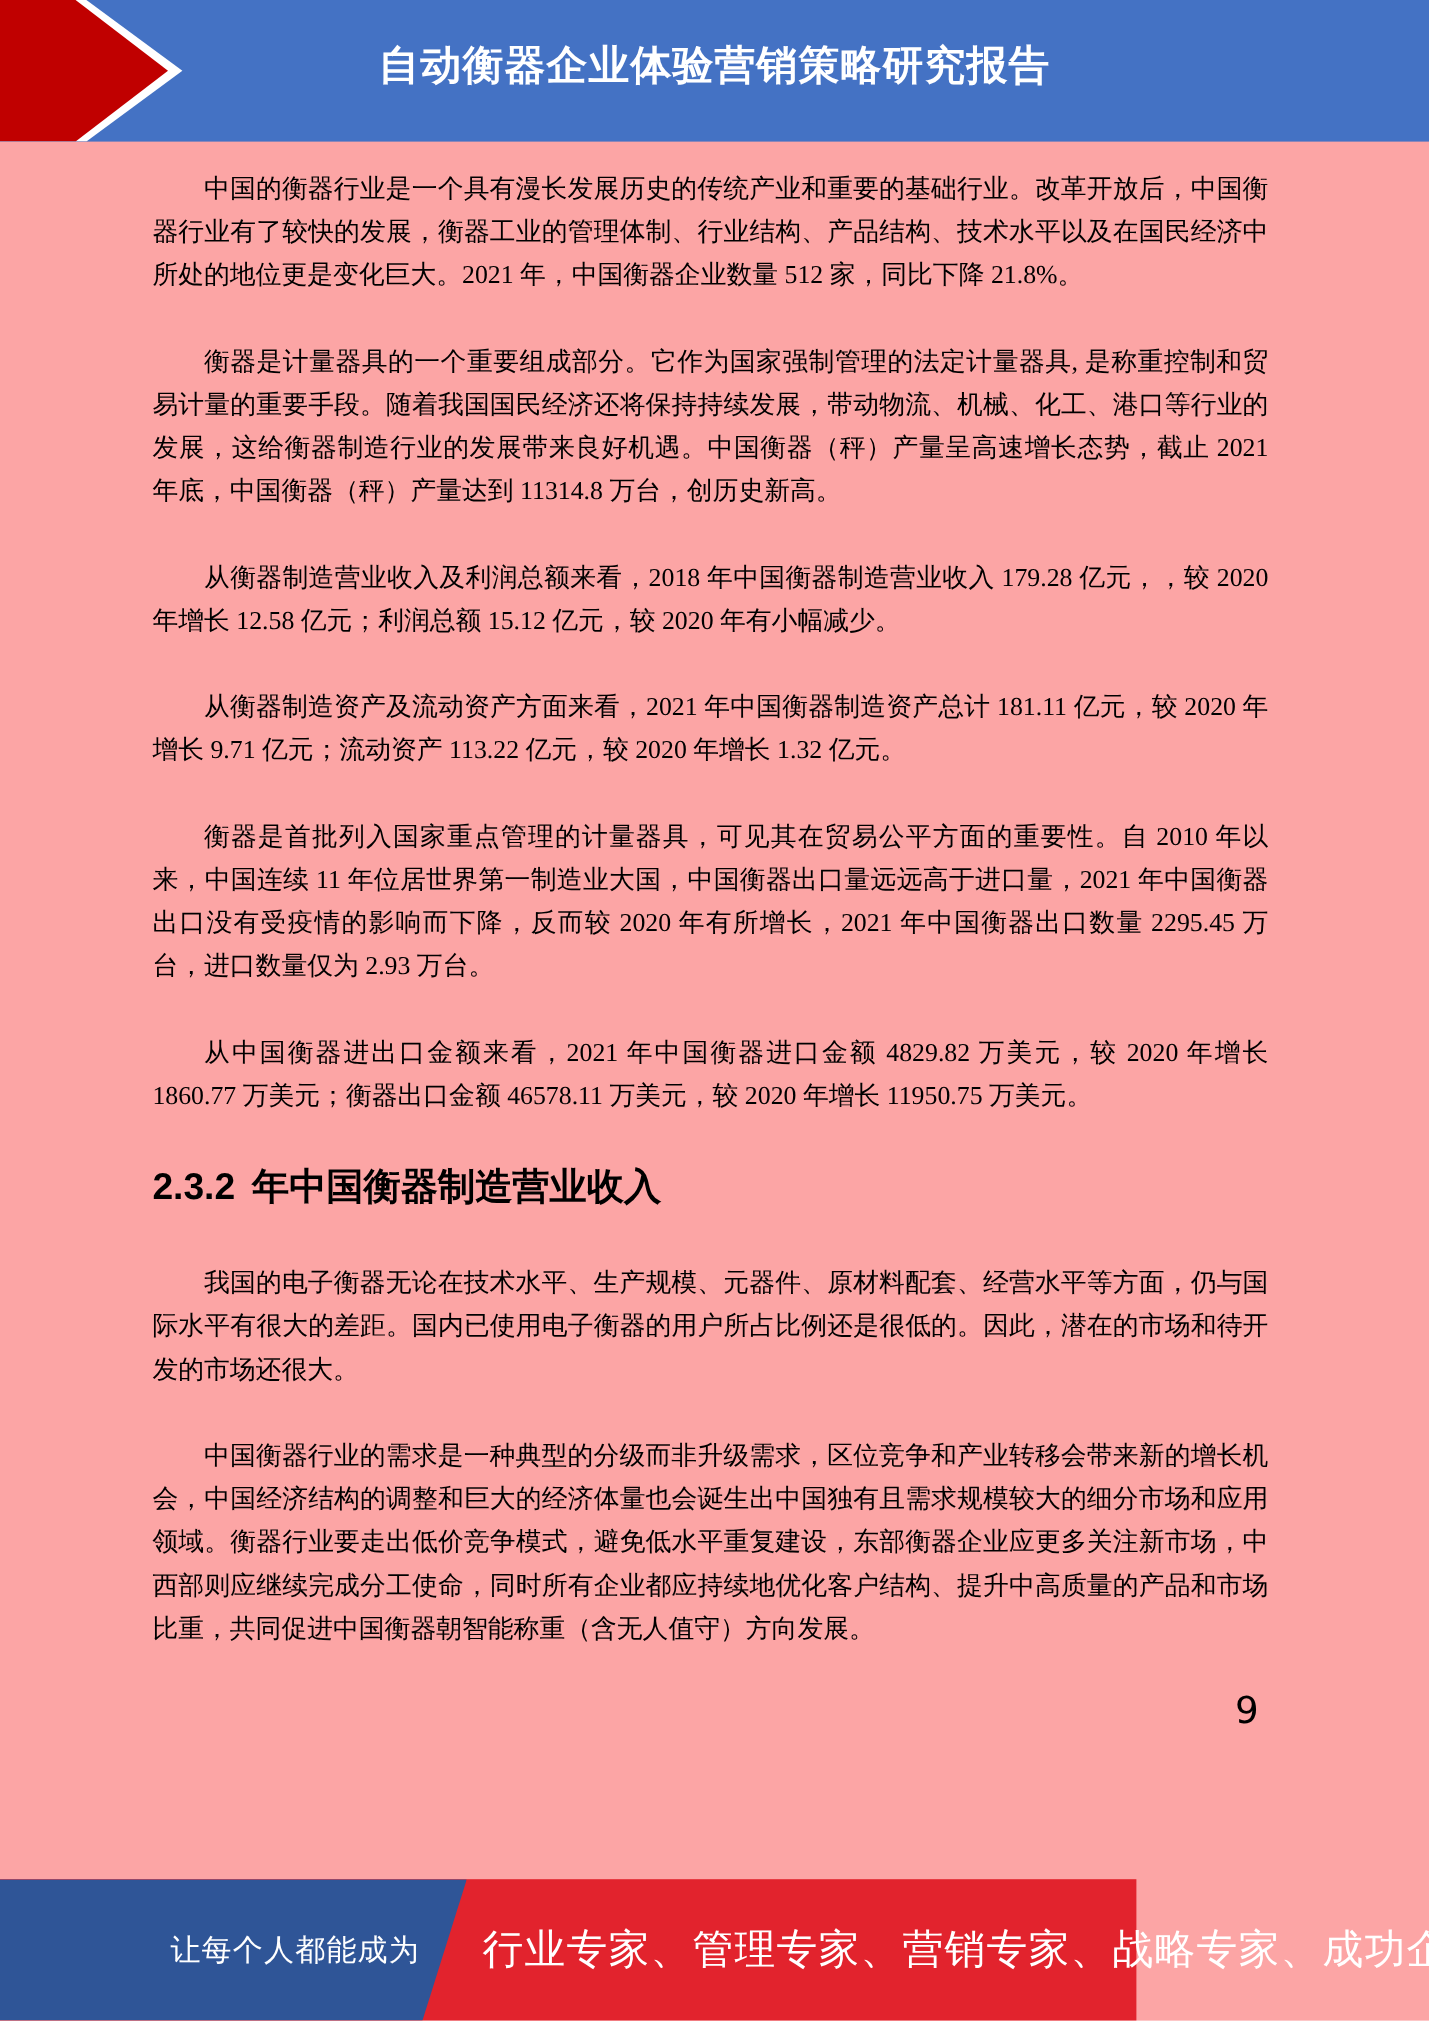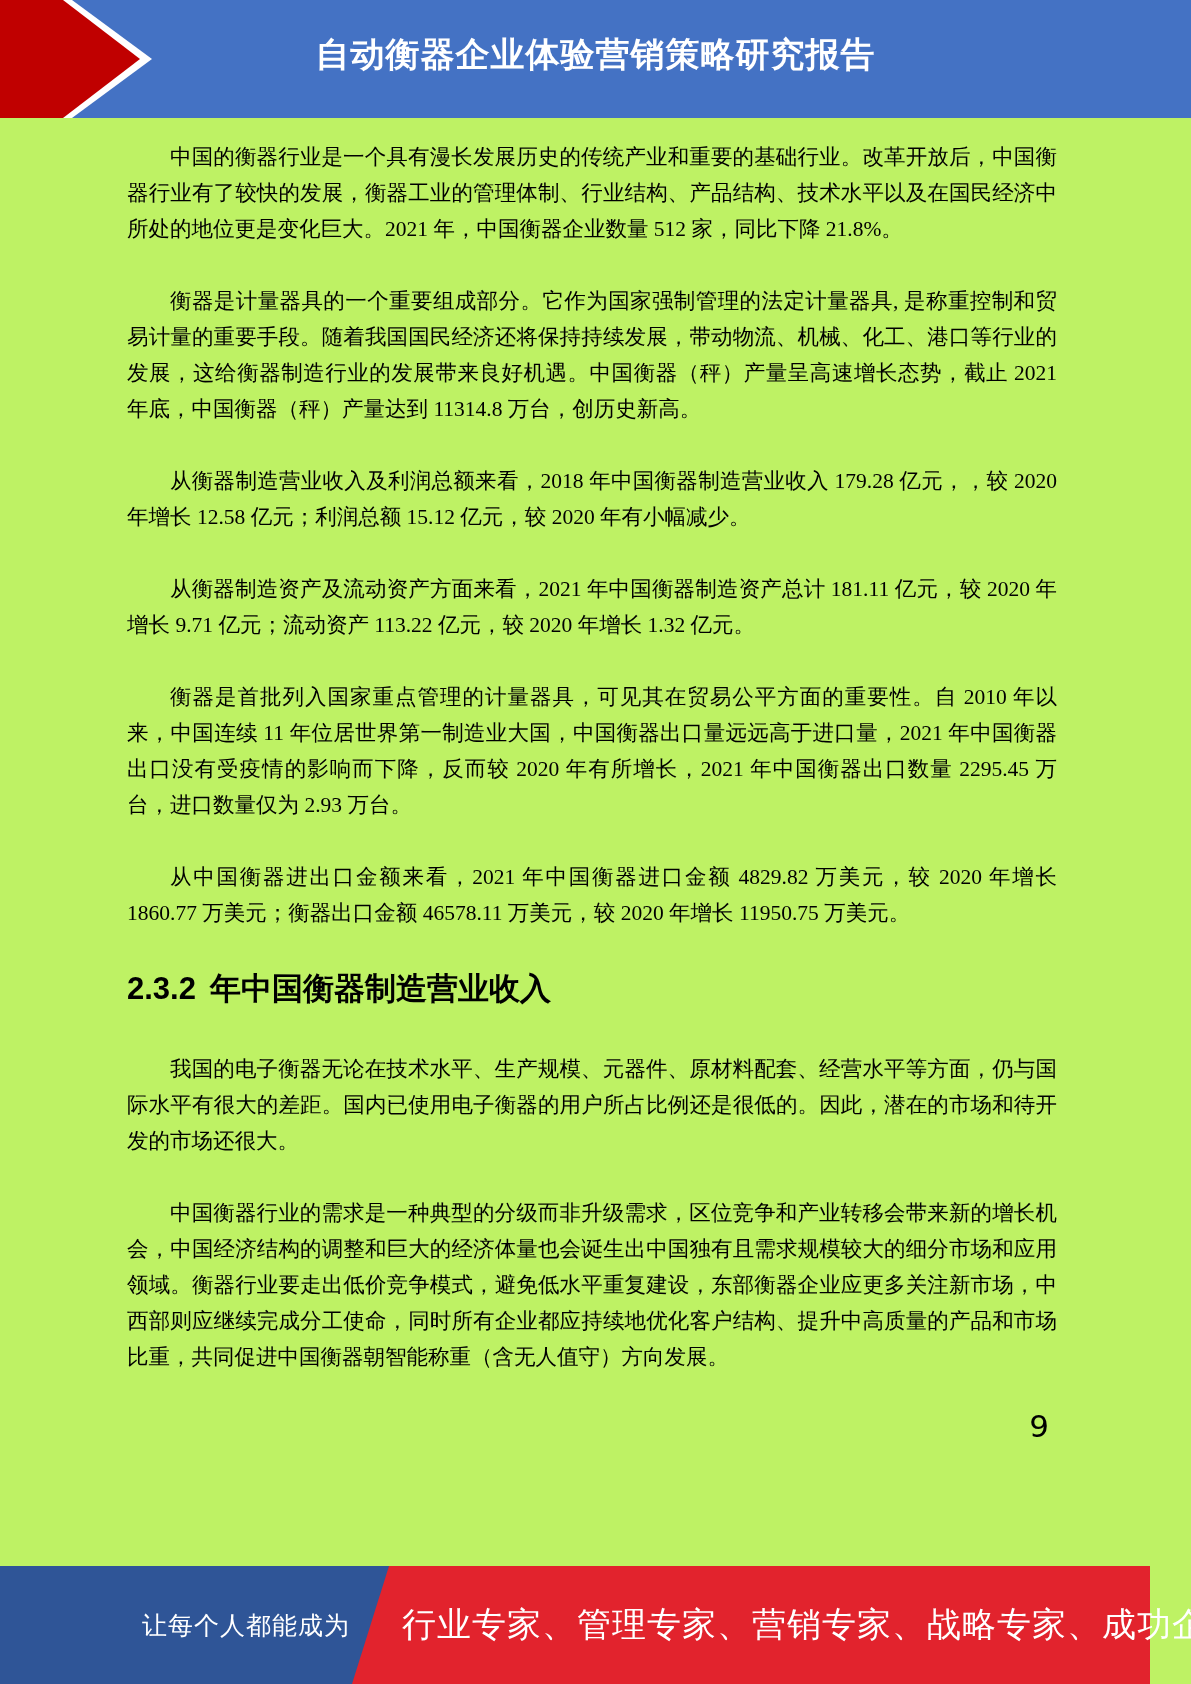--- a/index.html
+++ b/index.html
@@ -1,20 +1,20 @@
 <!DOCTYPE html>
 <html><head>
 <meta charset="utf-8">
 <style>
   * { margin:0; padding:0; box-sizing:border-box; }
   html,body { background:#ffffff; }
   .page {
     position:relative;
     width:1191px; height:1684px;
-    background:#bef264;
+    background:#fca5a5;
     overflow:hidden;
     font-family:"Liberation Serif","DejaVu Serif",serif;
     color:#000;
   }
 
   
   .header-bar {
     position:absolute; top:0; left:0; width:1191px; height:118px;
     background:#4472C4;
   }
@@ -50,21 +50,21 @@
   .content h2 .h-num { margin-right:14px;margin-top:13px; }
   .page-number {
     text-align:right; padding-right:8px;
     font-family:"DejaVu Sans","Liberation Sans",sans-serif;
     font-size:31px; line-height:34px;
     margin-top:-2px;
   }
 
   
   .footer {
-    position:absolute; left:0; bottom:0; width:1150px; height:118px;
+    position:absolute; left:0; bottom:0; width:947px; height:118px;
     background:#E2232D;
     padding-left:40px;
   }
   .footer-left {
     position:absolute; left:0; top:0; width:389px; height:118px;
     background:#2F5597;
     -webkit-clip-path:polygon(0 0, 389px 0, 352px 118px, 0 118px);
     clip-path:polygon(0 0, 389px 0, 352px 118px, 0 118px);
   }
   .footer-left-text {

